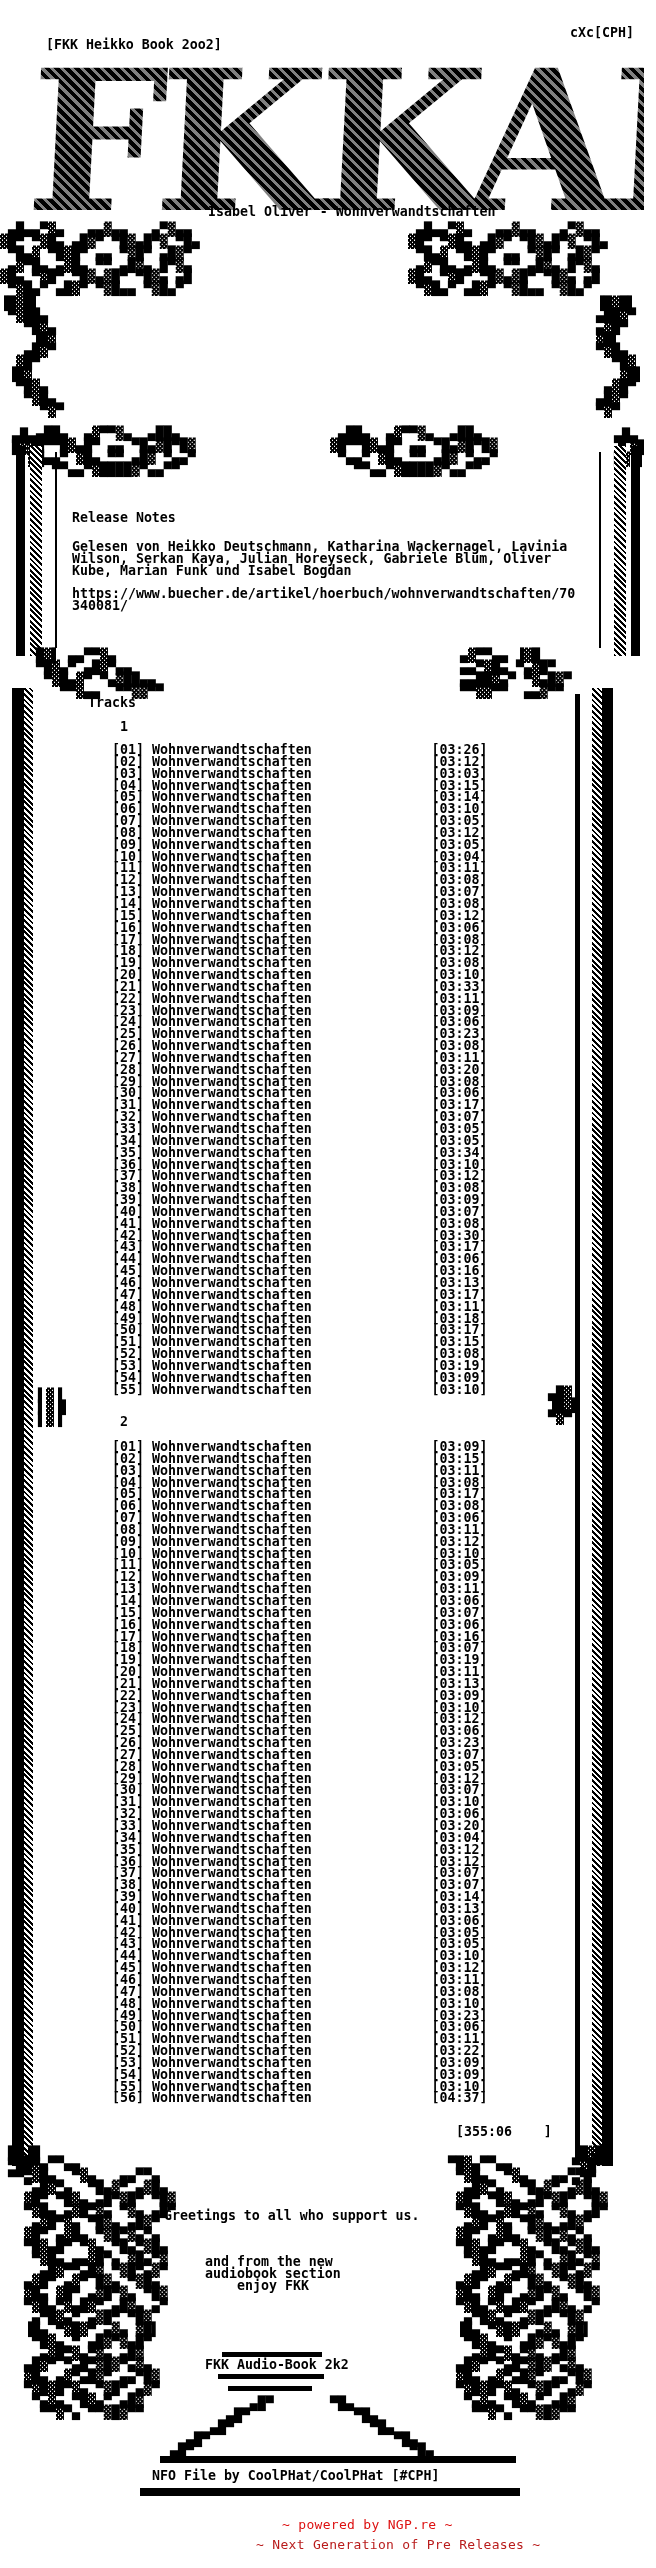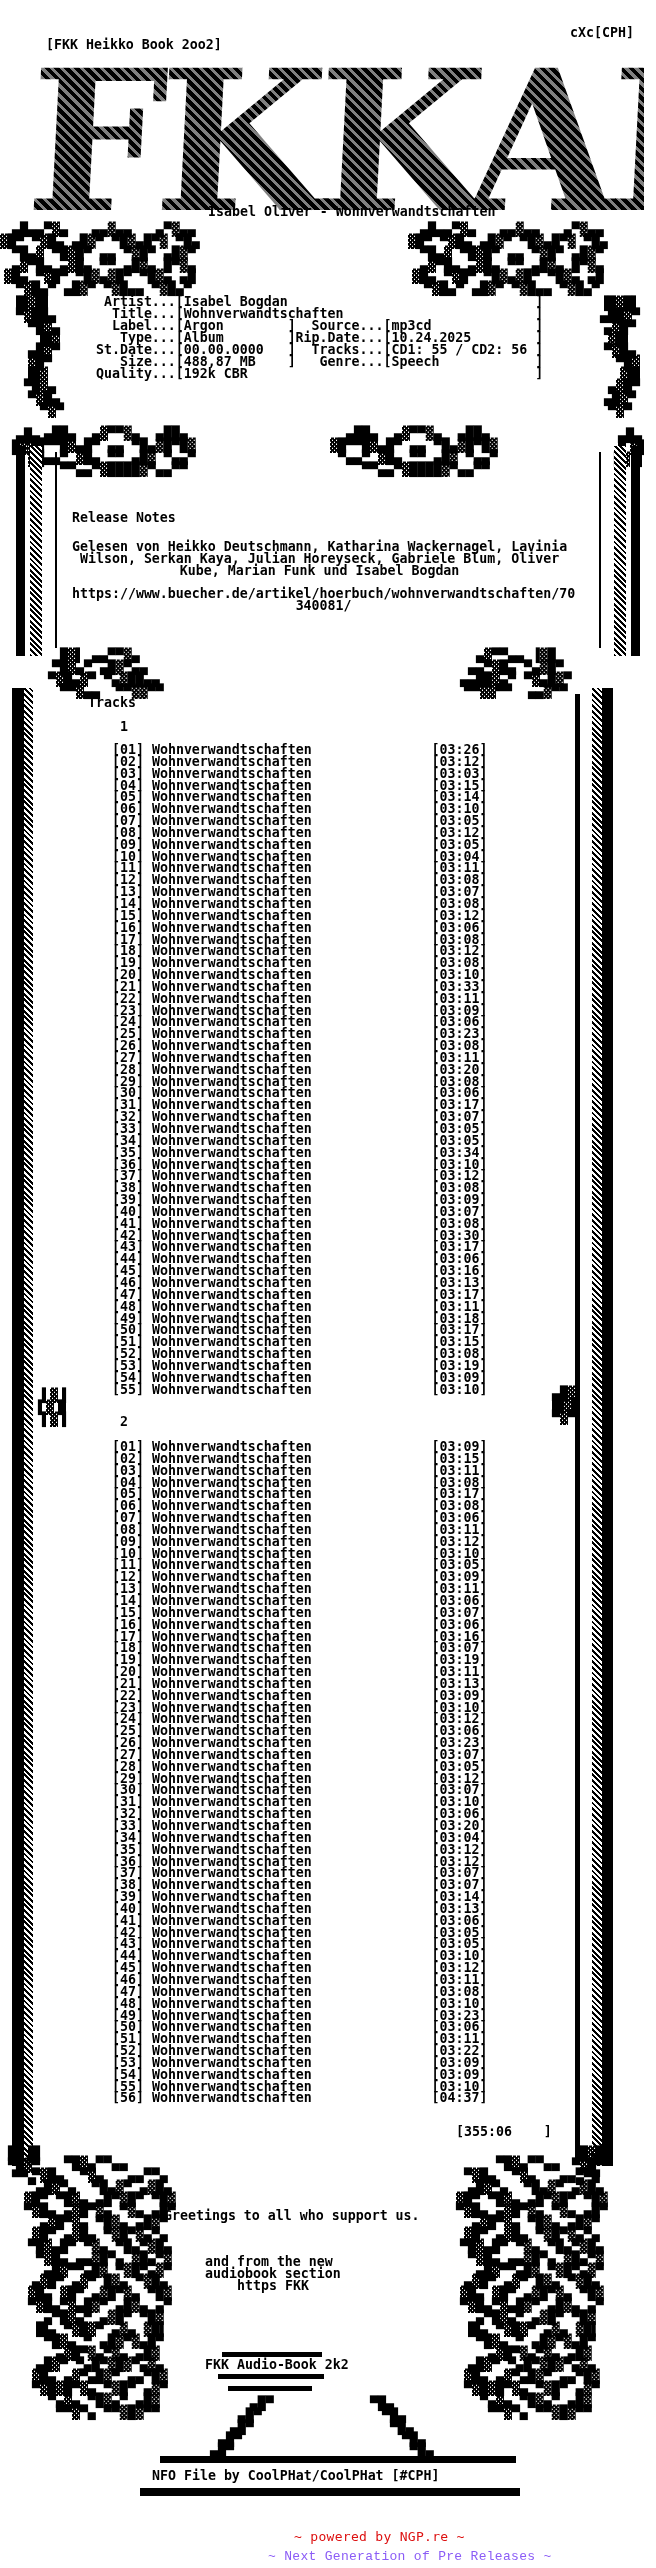--- a/index.html
+++ b/index.html
@@ -1,30 +1,30 @@
 <!DOCTYPE html>
 <html><head>
 <meta charset="utf-8">
 <style>
   html,body{margin:0;padding:0;background:#fff;}
-  .page{position:relative;width:644px;height:2568px;background:#ffffff;overflow:hidden;text-align:center;}
+  .page{position:relative;width:644px;height:2568px;background:#ffffff;overflow:hidden;}
   .t{position:absolute;font-family:"DejaVu Sans Mono",monospace;font-weight:bold;
      font-size:13.28px;line-height:11.85px;white-space:pre;color:#000;margin:0;}
   .art{position:absolute;font-family:"DejaVu Sans Mono",monospace;font-weight:bold;
      font-size:13.28px;line-height:11.85px;white-space:pre;color:#000;margin:0;}
   .bar{position:absolute;background:#000;}
   .hatch{position:absolute;background:repeating-linear-gradient(45deg,#000 0 2px,#fff 2px 4px);}
   .logo{position:absolute;left:28px;top:44px;font-family:"DejaVu Serif",serif;
      font-weight:bold;font-size:195px;line-height:1;letter-spacing:-10px;color:#000;
      transform:skewX(-3deg);}
   .logo-hatch{position:absolute;left:24px;top:52px;width:628px;height:184px;
      background:repeating-linear-gradient(45deg,rgba(255,255,255,0) 0 4px,rgba(255,255,255,0.5) 4px 7px);
      pointer-events:none;}
   .red{position:absolute;font-family:"DejaVu Sans Mono",monospace;font-weight:normal;
-     font-size:13px;line-height:13px;white-space:pre;color:#dd1111;margin:16px;letter-spacing:0.3px;}
+     font-size:13px;line-height:13px;white-space:pre;color:#dd1111;margin:4px;letter-spacing:0.3px;}
 </style>
 </head>
 <body>
 
 <div class="page">
 
   <div class="t" style="left:570px;top:27px">cXc[CPH]</div>
   <div class="t" style="left:46px;top:39px">[FKK Heikko Book 2oo2]</div>
 
   <div class="logo">FKKAB</div>
@@ -38,27 +38,20 @@
  ▄▓▀█▄ ▄▓█▄ ▀▀ ▄█▓▄ █▀▓▄
 ▓█▄ ▀▓█▀ ▀█▓▄▓█▀ ▀█▓▄ ▄█
  ▀▓█▄▀ ▄█▓▀ ▀▓█▄▄ ▀▓█▄▀</pre>
   <pre class="art" style="left:408px;top:224px"> ▄█▄▄▀▓▄   ▄▄▓▄▄   ▄▀▓▄▄
 ▓█▀ ▀▓█▄ ▄█▓▀ ▀█▓▄█▀▓ ▀█▄
  ▀█▄▓ ▀█▓█▀ ▄▄ ▀▓█▀ ▄█▓▀
  ▄▓▀█▄ ▄▓█▄ ▀▀ ▄█▓▄ █▀▓▄
 ▓█▄ ▀▓█▀ ▀█▓▄▓█▀ ▀█▓▄ ▄█
  ▀▓█▄▀ ▄█▓▀ ▀▓█▄▄ ▀▓█▄▀</pre>
 
-  <pre class="t" style="left:72px;top:296px;line-height:12px">    Artist...[Isabel Bogdan                               ]
-     Title...[Wohnverwandtschaften                        ]
-     Label...[Argon        ]  Source...[mp3cd             ]
-      Type...[Album        ]Rip.Date...[10.24.2025        ]
-   St.Date...[00.00.0000   ]  Tracks...[CD1: 55 / CD2: 56 ]
-      Size...[488,87 MB    ]   Genre...[Speech            ]
-   Quality...[192k CBR                                    ]</pre>
   <pre class="art" style="left:0px;top:298px">▐█▓█▌
  ▀▓██▄
    ▀█▓▄
     ▐█▓
    ▄█▓▀
   ▓█▀
  ▐█▓
   ▀█▓▄
    ▀▓█▄
      ▀▓▀</pre>
@@ -289,36 +282,36 @@
    ▄▓█▀▓▄▀▓▄ ▄█▓
  ▄█▓▀ ▀▄█▀▓█▓▀▄▓▄
  ▓█▄ ▄▓▀▄█▓▀ ▄▄▀█▓
  ▀▓█▓█▀▓▄ ▀▓█▀ ▄▓▀
   ▀▄▓▄ ▀█▓▄▀ ▄█▓
    ▀▀▓▀▄ ▀▀▓█▓▀▀</pre>
 
   <div class="t" style="left:164px;top:2210px">Greetings to all who support us.</div>
   <div class="t" style="left:205px;top:2256px">and from the new</div>
   <div class="t" style="left:205px;top:2268px">audiobook section</div>
-  <div class="t" style="left:237px;top:2280px">https FKK</div>
+  <div class="t" style="left:237px;top:2280px">enjoy FKK</div>
 
   <div class="bar" style="left:222px;top:2352px;width:100px;height:5px"></div>
   <div class="t" style="left:205px;top:2359px">FKK Audio-Book 2k2</div>
   <div class="bar" style="left:218px;top:2374px;width:106px;height:5px"></div>
   <div class="bar" style="left:228px;top:2386px;width:84px;height:5px"></div>
   <pre class="art" style="left:170px;top:2398px">          ▄█▀
        ▄█▀
      ▄█▀
   ▄█▀
 ▄█▀</pre>
   <pre class="art" style="left:330px;top:2398px">▀█▄
    ▀█▄
      ▀█▄
         ▀█▄
           ▀█▄</pre>
   <div class="bar" style="left:160px;top:2456px;width:356px;height:7px"></div>
   <div class="t" style="left:152px;top:2470px">NFO File by CoolPHat/CoolPHat [#CPH]</div>
   <div class="bar" style="left:140px;top:2488px;width:380px;height:8px"></div>
 
   <div class="red" style="left: 278px; top: 2514px; color: rgb(221, 17, 17);">~ powered by NGP.re ~</div>
-  <div class="red" style="left: 252px; top: 2534px; color: #8b5cf6; font-family: Liberation Mono, monospace;">~ Next Generation of Pre Releases ~</div>
+  <div class="red" style="left: 252px; top: 2534px; color: #b91c1c;">~ Next Generation of Pre Releases ~</div>
 
 </div>
 
 </body></html>

